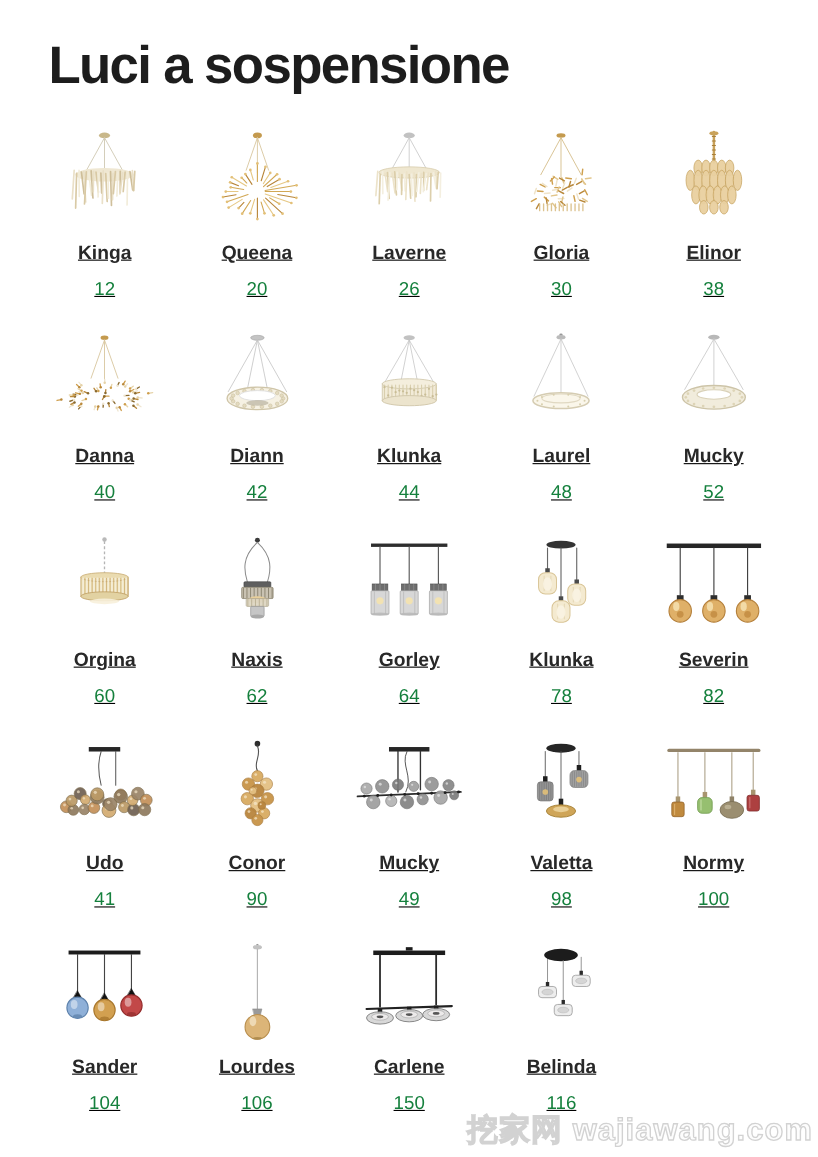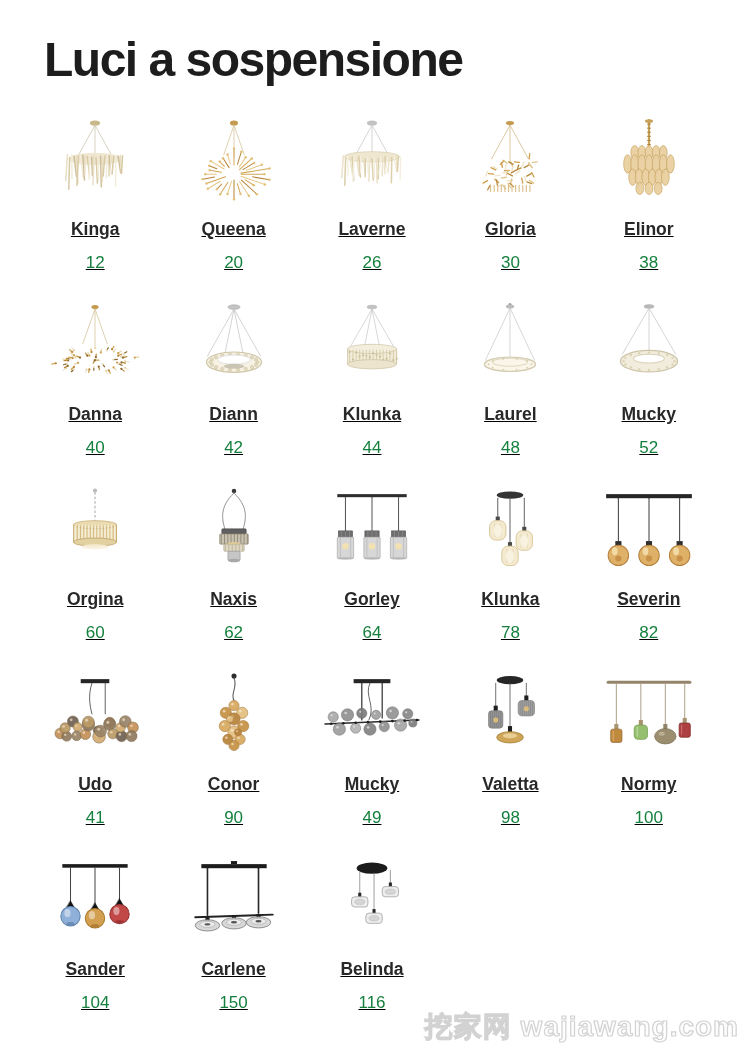--- a/index.html
+++ b/index.html
@@ -889,20 +889,35 @@
             <ellipse cx="81" cy="52" rx="3" ry="4" fill="#ffffff" stroke="none" stroke-width="1" opacity="0.45"></ellipse>
             <ellipse cx="84" cy="62.5" rx="4" ry="1.8" fill="#962f2f" stroke="none" stroke-width="1" opacity="0.8"></ellipse>
           </svg>
         </div>
         <div class="pname">Sander</div>
         <div class="ppage">104</div>
       </div>
       <div class="cell">
         <div class="fig">
           <svg viewBox="0 0 120 96" width="124" height="98" aria-hidden="true">
+            <circle cx="60" cy="1" r="1" fill="#999999" stroke="none" stroke-width="1" opacity="1"></circle>
+            <ellipse cx="60" cy="3" rx="4" ry="2" fill="#c2c2c2" stroke="none" stroke-width="1" opacity="1"></ellipse>
+            <line x1="60" y1="5" x2="60" y2="58" stroke="#b2b2b2" stroke-width="1" opacity="1" stroke-linecap="round"></line>
+            <path d="M56,58 L64,58 L62.5,64 L57.5,64 Z" stroke="#8a8a8a" stroke-width="0.5" fill="#9a9a9a" opacity="1" stroke-linecap="round"></path>
+            <circle cx="60" cy="74" r="11" fill="#dcb578" stroke="#b98f4e" stroke-width="1" opacity="1"></circle>
+            <ellipse cx="56" cy="69" rx="3" ry="4.5" fill="#f4e6c8" stroke="none" stroke-width="1" opacity="0.75"></ellipse>
+            <ellipse cx="60" cy="84.2" rx="4" ry="1.2" fill="#a88648" stroke="none" stroke-width="1" opacity="0.8"></ellipse>
+          </svg>
+        </div>
+        <div class="pname">Lourdes</div>
+        <div class="ppage">106</div>
+      </div>
+      <div class="cell">
+        <div class="fig">
+          <svg viewBox="0 0 120 96" width="124" height="98" aria-hidden="true">
             <rect x="57" y="3" width="6" height="3" rx="0" fill="#1c1c1c" stroke="none" stroke-width="1" opacity="1"></rect>
             <rect x="28" y="6" width="64" height="4" rx="0" fill="#1c1c1c" stroke="none" stroke-width="1" opacity="1"></rect>
             <line x1="34" y1="10" x2="34" y2="56" stroke="#2a2a2a" stroke-width="1.6" opacity="1" stroke-linecap="round"></line>
             <line x1="84" y1="10" x2="84" y2="54" stroke="#2a2a2a" stroke-width="1.6" opacity="1" stroke-linecap="round"></line>
             <line x1="22" y1="58" x2="98" y2="55.5" stroke="#222222" stroke-width="1.8" opacity="1" stroke-linecap="round"></line>
             <rect x="32" y="58" width="4" height="4" rx="0" fill="#1c1c1c" stroke="none" stroke-width="1" opacity="1"></rect>
             <ellipse cx="34" cy="66" rx="12" ry="5.5" fill="#d4d4d4" stroke="#6e6e6e" stroke-width="0.8" opacity="0.9"></ellipse>
             <ellipse cx="34" cy="65" rx="7.5" ry="3" fill="#eceaea" stroke="#a8a8a8" stroke-width="0.6" opacity="1"></ellipse>
             <ellipse cx="34" cy="65" rx="3" ry="1.2" fill="#555555" stroke="none" stroke-width="1" opacity="1"></ellipse>
             <rect x="58" y="56" width="4" height="4" rx="0" fill="#1c1c1c" stroke="none" stroke-width="1" opacity="1"></rect>

